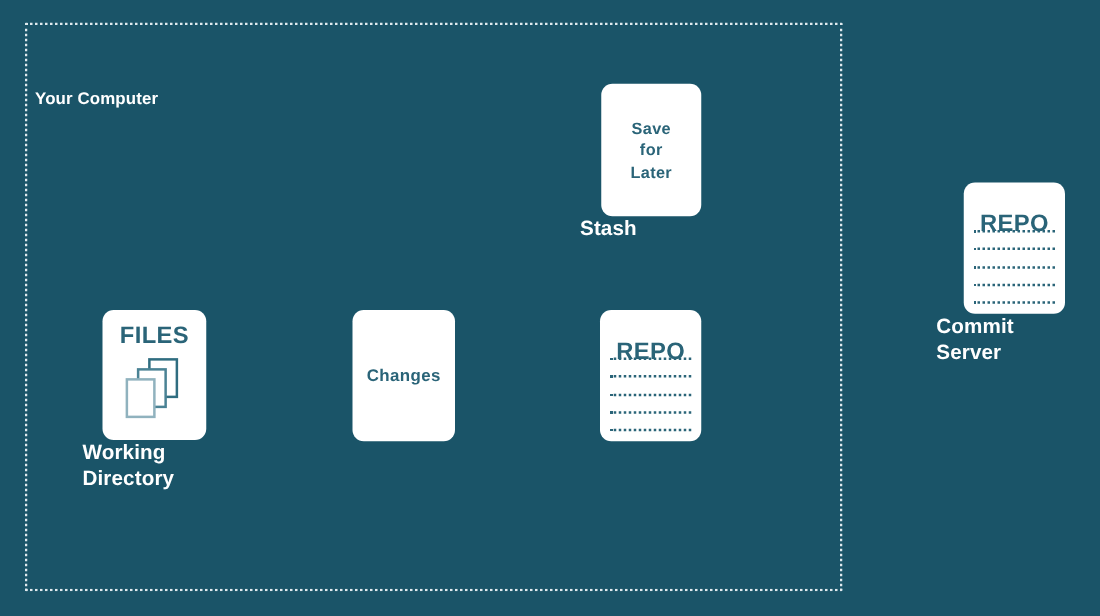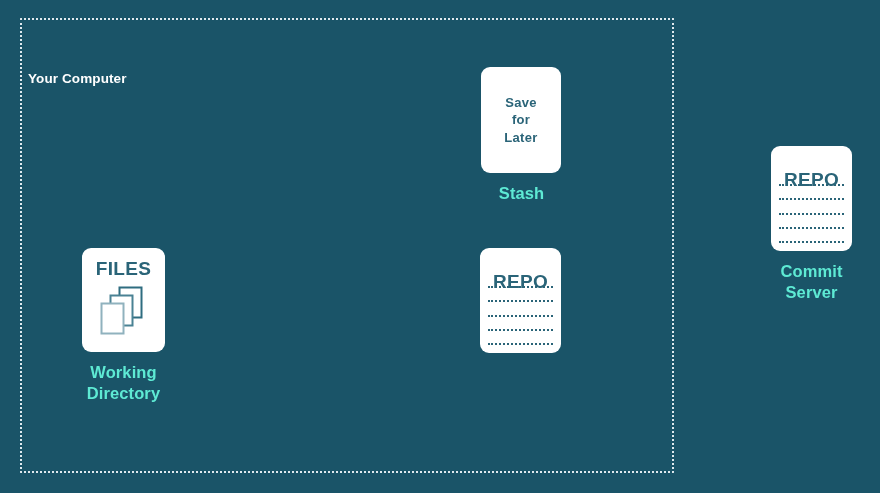--- a/index.html
+++ b/index.html
@@ -62,27 +62,26 @@
   .card-title {
     color: #2a6478;
     font-weight: bold;
     font-size: 19px;
     text-align: center;
     letter-spacing: 0.3px;
     white-space: nowrap;
   }
 
   .node-label {
-    color: #5eead4;
+    color: #ffffff;
     font-weight: bold;
     font-size: 16.5px;
-    text-align: center;
+    text-align: left;
     line-height: 1.28;
     letter-spacing: 0.1px;
-    margin-top: 10px;
     white-space: pre-line;
   }
 
   
   .wd-card {
     width: 83px;
     height: 104px;
     padding-top: 10px;
   }
 
@@ -173,20 +172,23 @@
         <rect x="20.5" y="1.5" width="22" height="30" fill="#ffffff" stroke="#2f6d80" stroke-width="2"></rect>
         <rect x="11.5" y="9.5" width="22" height="30" fill="#ffffff" stroke="#4a8294" stroke-width="2"></rect>
         <rect x="2.5" y="17.5" width="22" height="30" fill="#ffffff" stroke="#90b2be" stroke-width="2"></rect>
       </svg>
     </div>
     <div class="node-label">Working
 Directory</div>
   </div>
 
   <div class="node" id="node-staging-index">
+    <div class="card staging-card">
+      <div class="card-title">Changes</div>
+    </div>
   </div>
 
   <div class="node" id="node-local-repo">
     <div class="card repo-card">
       <div class="card-title">REPO</div>
       <div class="rules">
         <div class="rule-line"></div>
         <div class="rule-line"></div>
         <div class="rule-line"></div>
         <div class="rule-line"></div>

